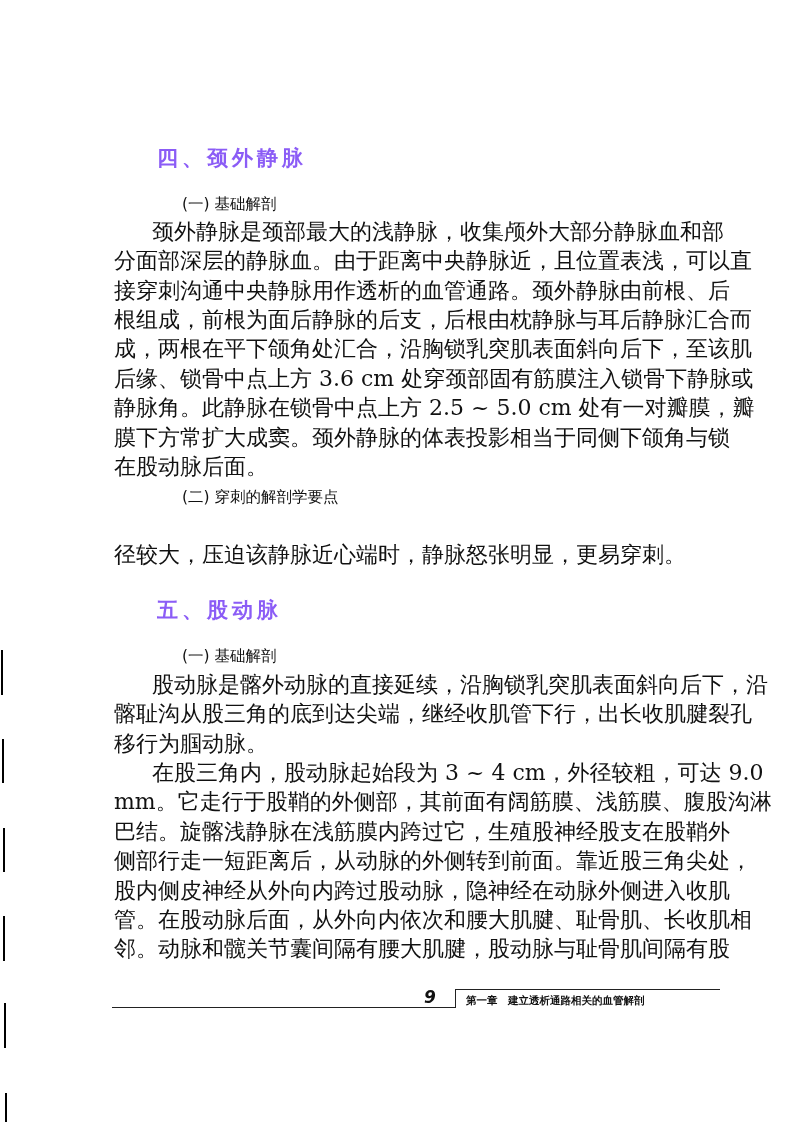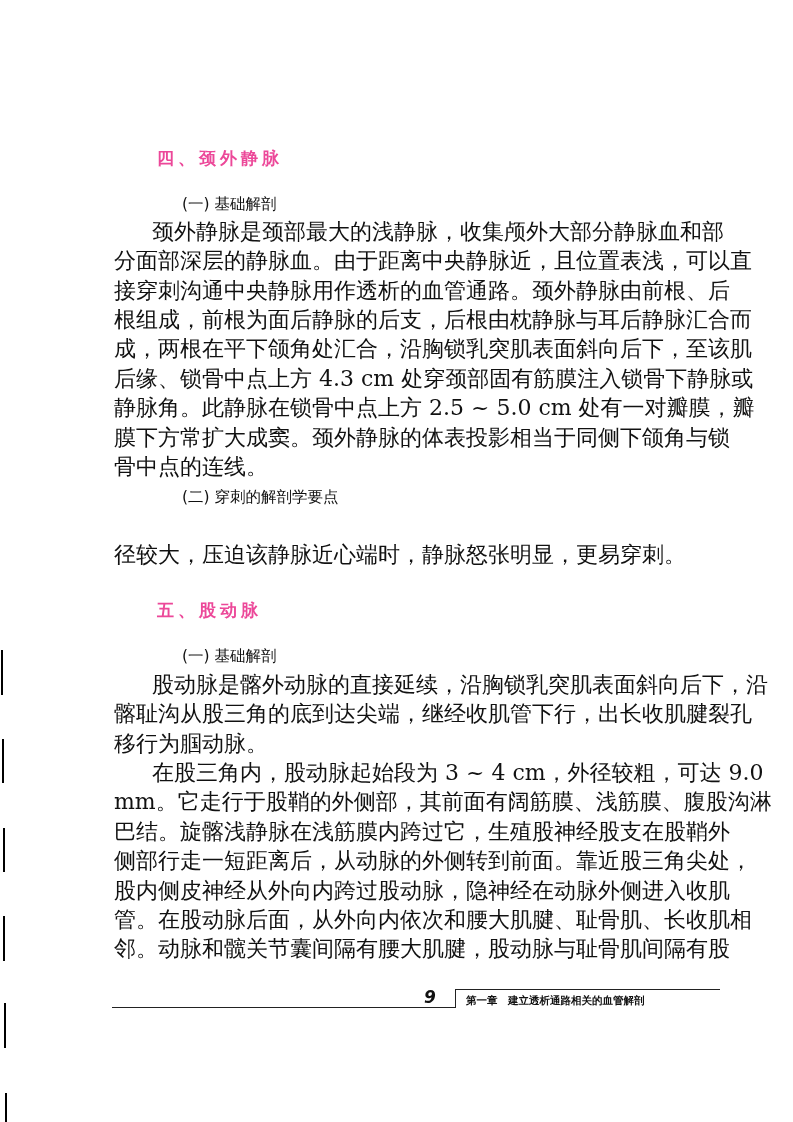--- a/index.html
+++ b/index.html
@@ -2,22 +2,22 @@
 <html><head>
 <meta charset="utf-8">
 <style>
   html, body { margin: 0; padding: 0; }
   body {
     width: 793px; height: 1122px; background: #ffffff; position: relative; overflow: hidden;
     font-family: "DejaVu Serif", "Liberation Serif", serif; color: #111;
   }
   .page { position: absolute; left: 0; top: 0; width: 793px; height: 1122px; }
   .heading {
-    position: absolute; left: 157px; font-size: 17px; font-weight: bold;
-    font-family: "DejaVu Sans", sans-serif; letter-spacing: 4px; line-height: 20px; color: #ec4899; text-align: center;
+    position: absolute; left: 157px; font-size: 21px; font-weight: bold;
+    font-family: "DejaVu Sans", sans-serif; letter-spacing: 4px; line-height: 20px; color: #8b5cf6; text-align: center;
   }
   .subheading {
     position: absolute; left: 157px; font-size: 15.5px;
     font-family: "DejaVu Sans", sans-serif; line-height: 20px; color: #111; margin-left: 25px;
   }
   .line {
     position: absolute; left: 114px; width: 603px; font-size: 22px; line-height: 20px;
     white-space: nowrap; text-align: justify; text-align-last: justify; color: #111;
   }
   .line.indent { left: 152px; width: 565px; }
@@ -41,24 +41,24 @@
 <div class="page">
 
   <div class="heading" style="top:148px">四、颈外静脉</div>
   <div class="subheading" style="top:194px">(一) 基础解剖</div>
 
   <div class="line indent" style="top:222px">颈外静脉是颈部最大的浅静脉，收集颅外大部分静脉血和部</div>
   <div class="line" style="top:251px">分面部深层的静脉血。由于距离中央静脉近，且位置表浅，可以直</div>
   <div class="line" style="top:281px">接穿刺沟通中央静脉用作透析的血管通路。颈外静脉由前根、后</div>
   <div class="line" style="top:310px">根组成，前根为面后静脉的后支，后根由枕静脉与耳后静脉汇合而</div>
   <div class="line" style="top:339px">成，两根在平下颌角处汇合，沿胸锁乳突肌表面斜向后下，至该肌</div>
-  <div class="line" style="top:369px">后缘、锁骨中点上方 4.3 cm 处穿颈部固有筋膜注入锁骨下静脉或</div>
+  <div class="line" style="top:369px">后缘、锁骨中点上方 3.6 cm 处穿颈部固有筋膜注入锁骨下静脉或</div>
   <div class="line" style="top:398px">静脉角。此静脉在锁骨中点上方 2.5 ~ 5.0 cm 处有一对瓣膜，瓣</div>
   <div class="line" style="top:428px">膜下方常扩大成窦。颈外静脉的体表投影相当于同侧下颌角与锁</div>
-  <div class="line short" style="top:457px">骨中点的连线。</div>
+  <div class="line short" style="top:457px">在股动脉后面。</div>
 
   <div class="subheading" style="top:487px">(二) 穿刺的解剖学要点</div>
   <div class="line short" style="top:545px">径较大，压迫该静脉近心端时，静脉怒张明显，更易穿刺。</div>
 
   <div class="heading" style="top:600px">五、股动脉</div>
   <div class="subheading" style="top:646px">(一) 基础解剖</div>
 
   <div class="line indent" style="top:675px">股动脉是髂外动脉的直接延续，沿胸锁乳突肌表面斜向后下，沿</div>
   <div class="line" style="top:704px">髂耻沟从股三角的底到达尖端，继经收肌管下行，出长收肌腱裂孔</div>
   <div class="line short" style="top:734px">移行为腘动脉。</div>

